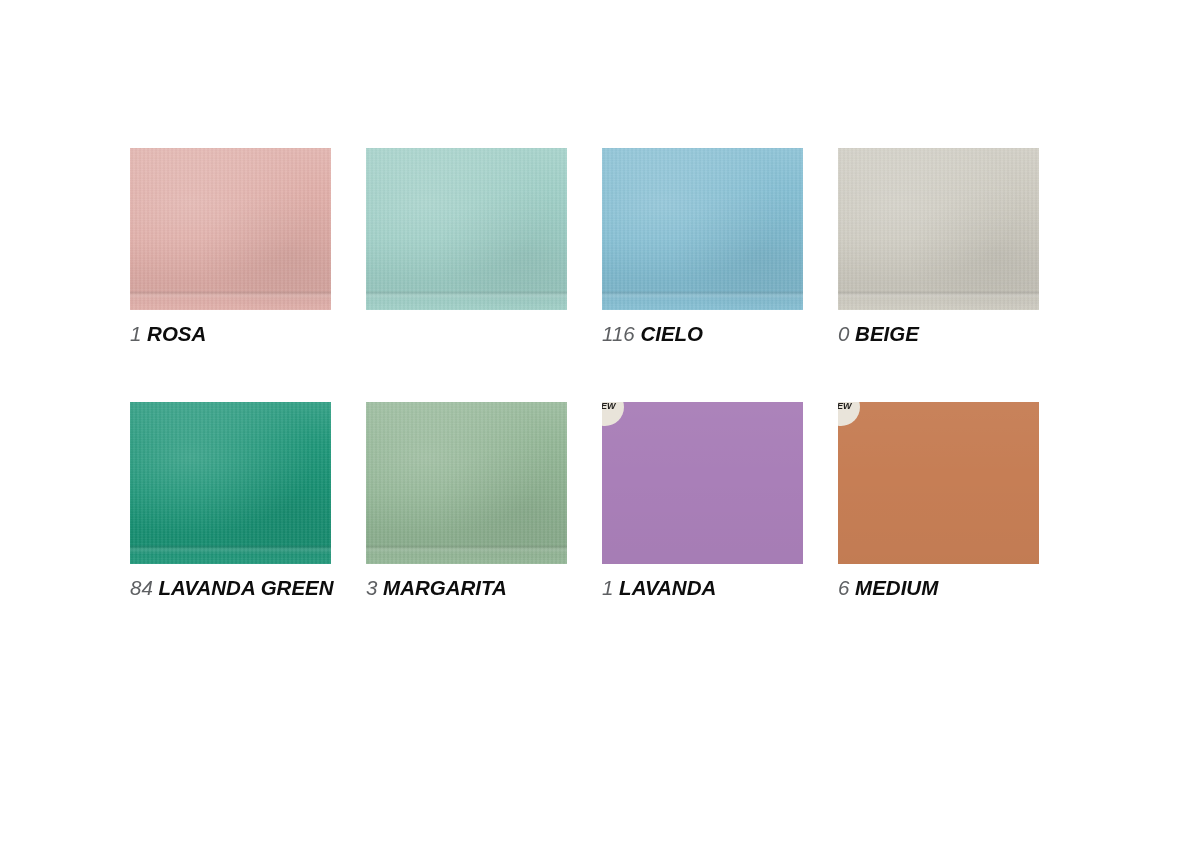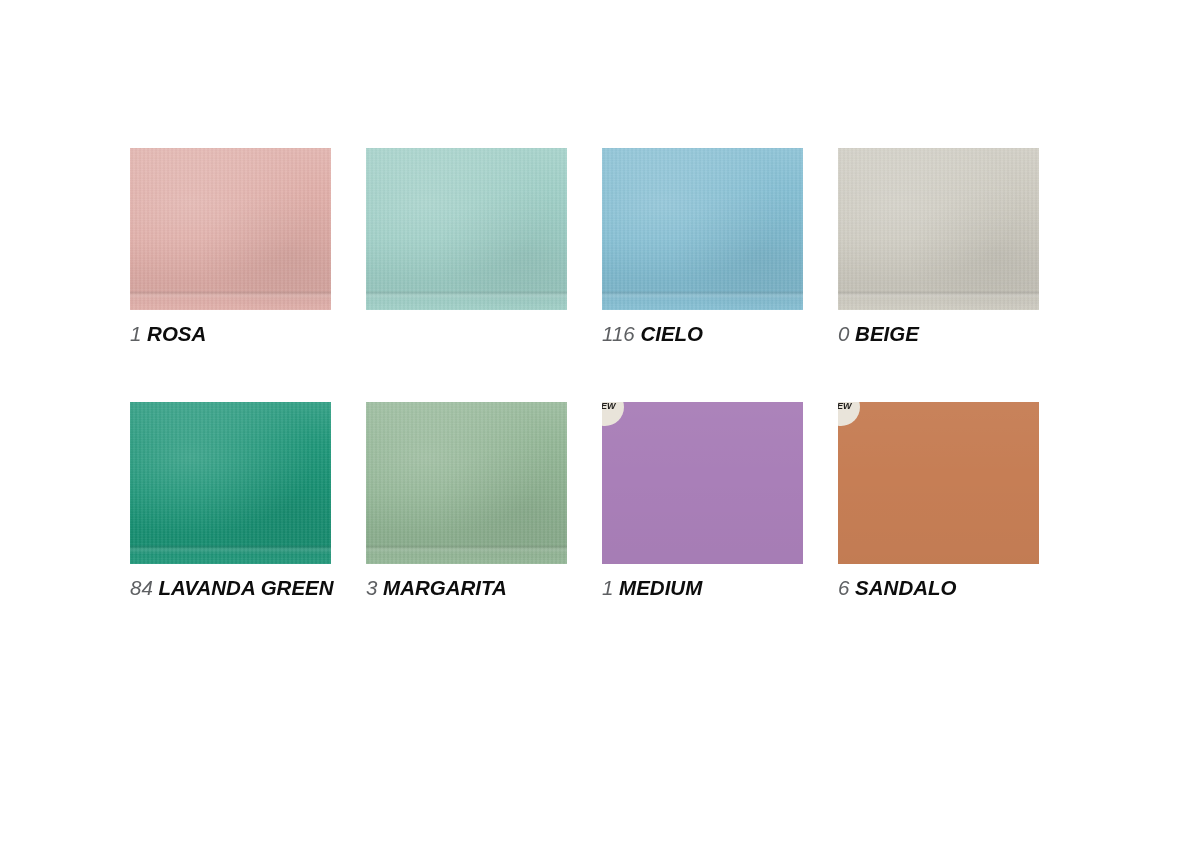--- a/index.html
+++ b/index.html
@@ -163,23 +163,23 @@
     <div class="swatch-card">
       <div class="swatch-chip textured" style="background-color: rgb(143, 180, 146); --c: #8fb492;"></div>
       <div class="swatch-caption"><span class="swatch-code">3</span> <span class="swatch-name">MARGARITA</span></div>
     </div>
     <div class="swatch-card">
       <div class="swatch-chip flat" style="background-color: rgb(169, 127, 184); --c: #a97fb8;">
         <div class="new-badge" style="background: rgb(233, 228, 218);">
           <span class="new-badge-label">NEW</span>
         </div>
       </div>
-      <div class="swatch-caption"><span class="swatch-code">1</span> <span class="swatch-name">MEDIUM</span></div>
+      <div class="swatch-caption"><span class="swatch-code">1</span> <span class="swatch-name">LAVANDA</span></div>
     </div>
     <div class="swatch-card">
       <div class="swatch-chip flat" style="background-color: rgb(198, 126, 85); --c: #c67e55;">
         <div class="new-badge" style="background: rgb(233, 228, 218);">
           <span class="new-badge-label">NEW</span>
         </div>
       </div>
-      <div class="swatch-caption"><span class="swatch-code">6</span> <span class="swatch-name">SANDALO</span></div>
+      <div class="swatch-caption"><span class="swatch-code">6</span> <span class="swatch-name">MEDIUM</span></div>
     </div>
   </div>
 
 </body></html>

